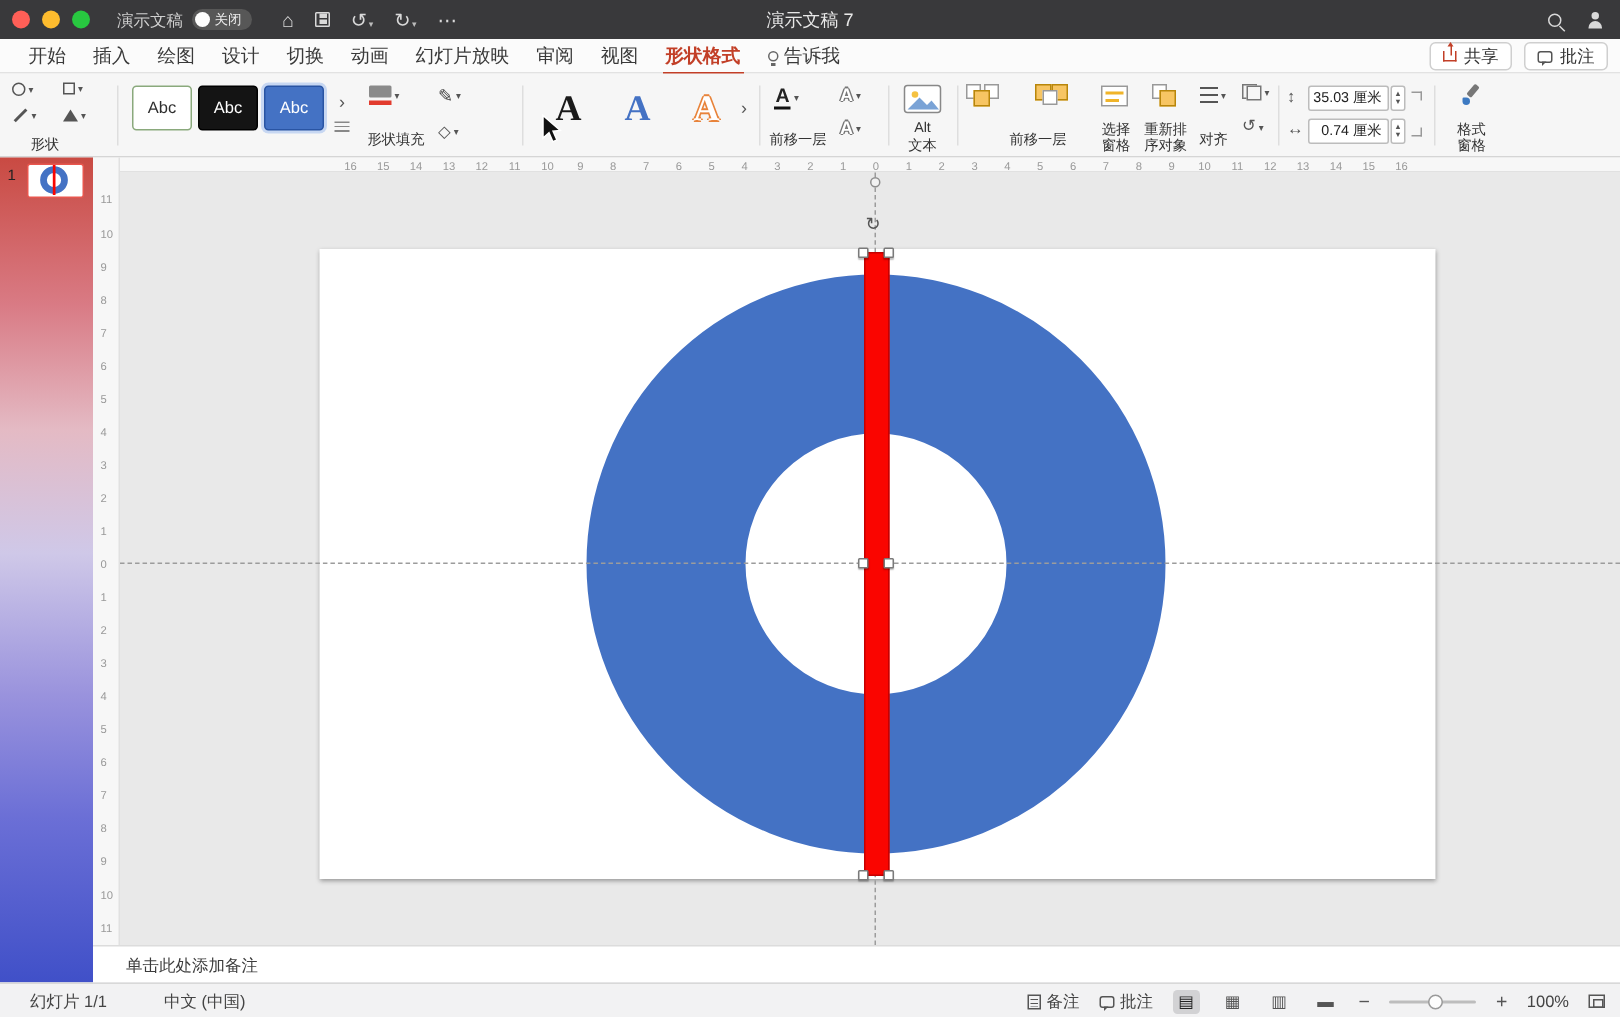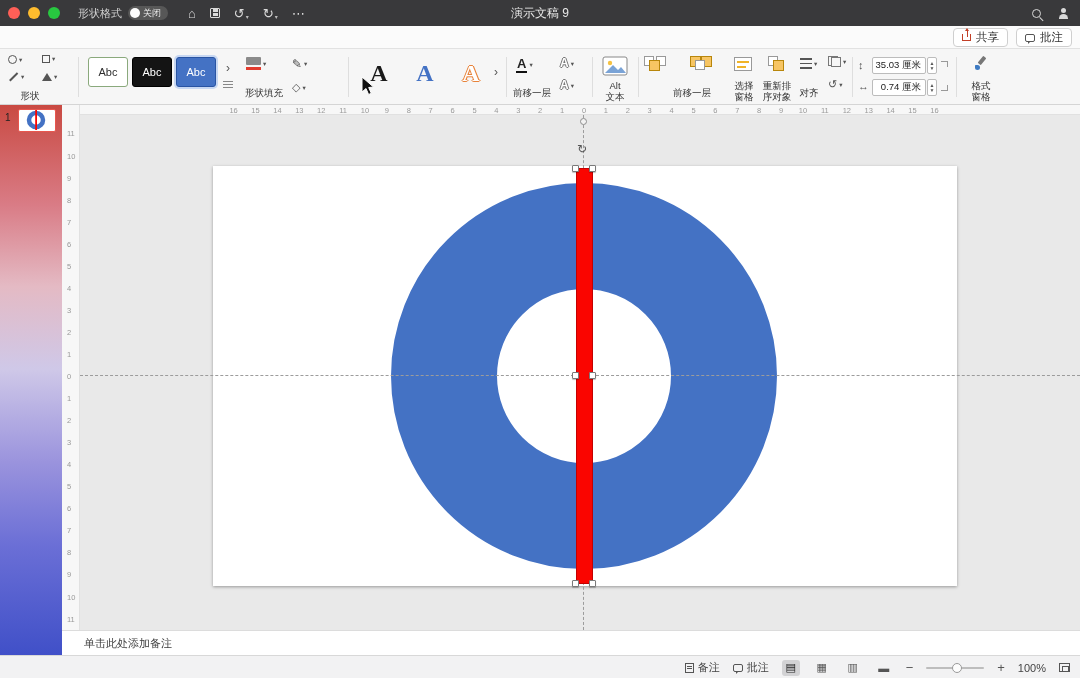--- a/index.html
+++ b/index.html
@@ -160,43 +160,56 @@
   .fit-ic::after{content:"";position:absolute;left:2px;top:1.5px;width:5px;height:4px;border:1px solid #555}
 </style>
 </head>
 <body style="--ring: #4472C4; --bar: #FA0500; --accent: #C23F27;">
 
 <div class="titlebar">
   <span class="light l-red"></span>
   <span class="light l-yellow"></span>
   <span class="light l-green"></span>
   <span class="autosave">
-    <span>形状格式</span>
+    <span>演示文稿</span>
     <span class="toggle">
       <span class="knob"></span>
       <span>关闭</span>
     </span>
   </span>
   <span class="tb-icons">
     <span class="tb-ic">⌂</span>
     <span class="tb-ic">
         <span class="save-ic"></span>
       </span>
     <span class="tb-ic">↺<span class="chev-dk">▾</span></span>
     <span class="tb-ic">↻<span class="chev-dk">▾</span></span>
     <span class="tb-ic">⋯</span>
   </span>
-  <span class="win-title">演示文稿 9</span>
+  <span class="win-title">演示文稿 7</span>
   <span class="tb-right">
     <span class="search-ic"></span>
     <span class="person-ic"></span>
   </span>
 </div>
 
 <div class="tabbar">
+  <span style="display:flex;align-items:center;">
+      <span class="tab">开始</span>
+      <span class="tab">插入</span>
+      <span class="tab">绘图</span>
+      <span class="tab">设计</span>
+      <span class="tab">切换</span>
+      <span class="tab">动画</span>
+      <span class="tab">幻灯片放映</span>
+      <span class="tab">审阅</span>
+      <span class="tab">视图</span>
+      <span class="tab active">形状格式</span>
+      <span class="tab"><span class="bulb"></span>告诉我</span>
+    </span>
   <span class="tab-actions">
     <span class="mini-btn">
       <span class="share-ic"></span>
       <span>共享</span>
     </span>
     <span class="mini-btn">
       <span class="bubble-ic"></span>
       <span>批注</span>
     </span>
   </span>
@@ -443,20 +456,24 @@
   <span class="handle" style="left:509px;top:257px;"></span>
   <span class="handle" style="left:492px;top:465px;"></span>
   <span class="handle" style="left:509px;top:465px;"></span>
 </div>
 
 <div class="notes">
   <span>单击此处添加备注</span>
 </div>
 
 <div class="statusbar">
+  <span class="sb-left">
+    <span>幻灯片 1/1</span>
+    <span>中文 (中国)</span>
+  </span>
   <span class="sb-right">
     <span class="sb-item">
       <span class="doc-ic"></span>
       <span>备注</span>
     </span>
     <span class="sb-item">
       <span class="bubble-ic" style="margin-right:0"></span>
       <span>批注</span>
     </span>
     <span class="view-btn sel">▤</span>

